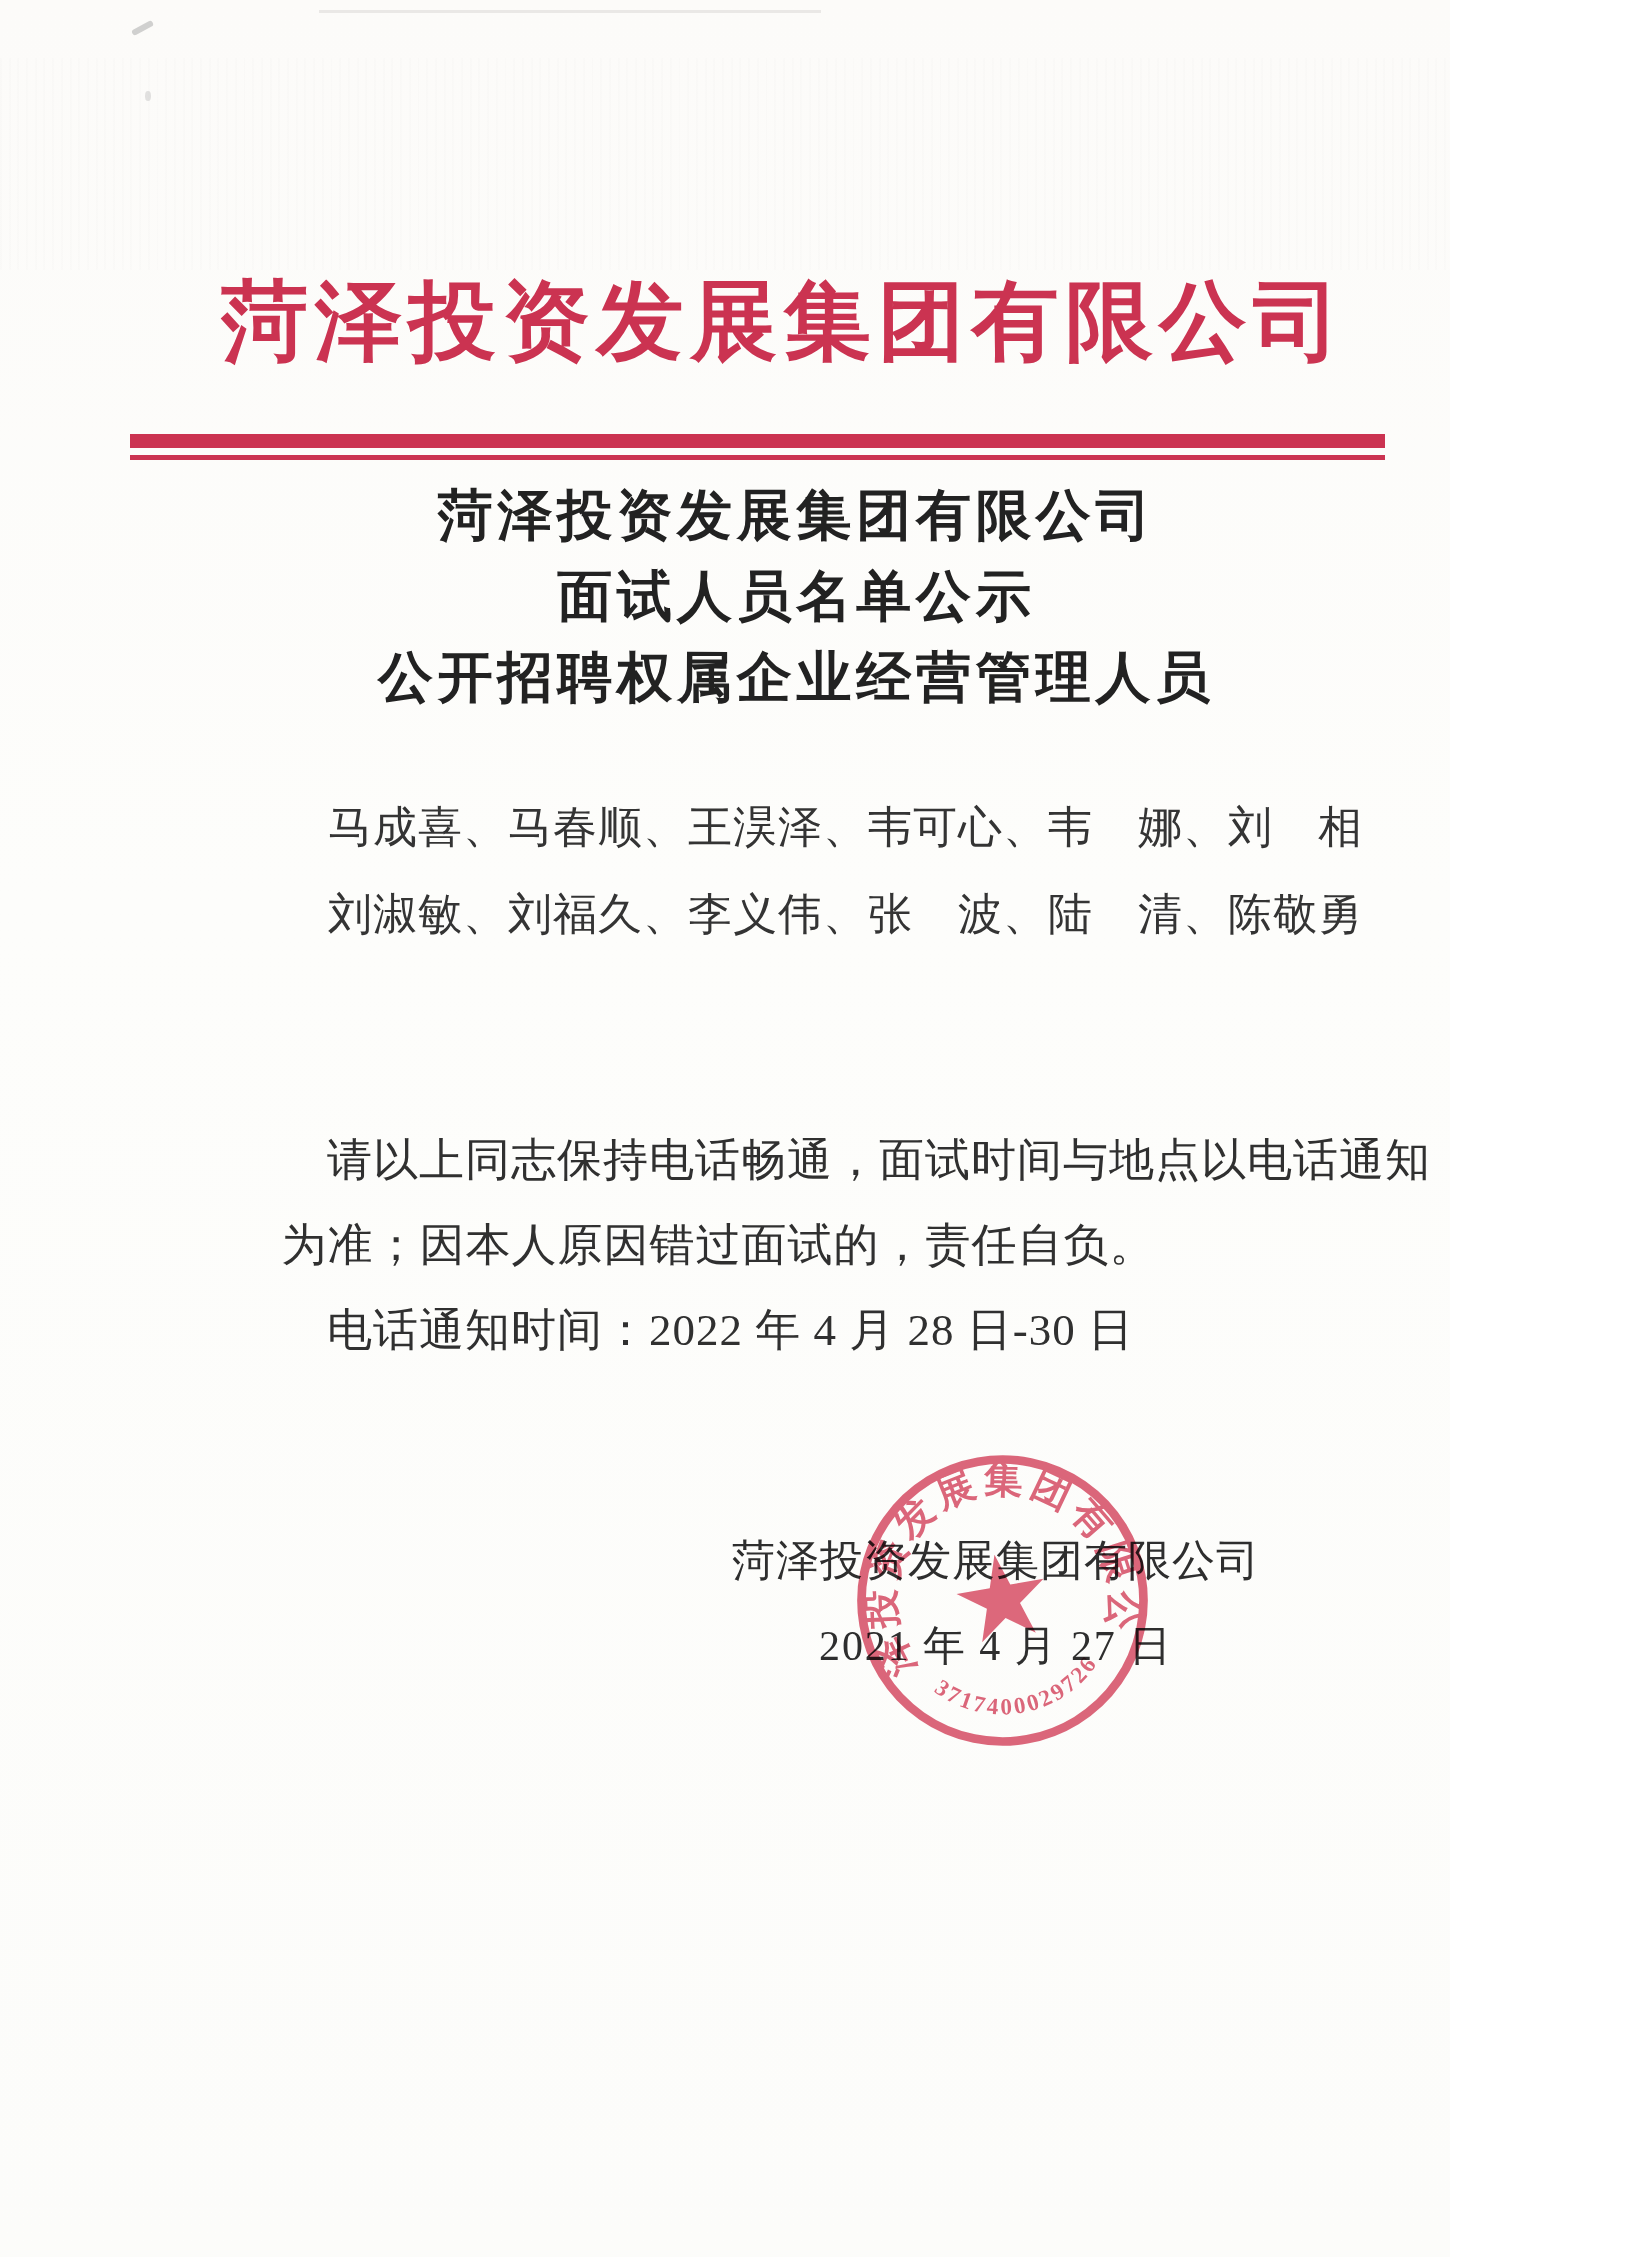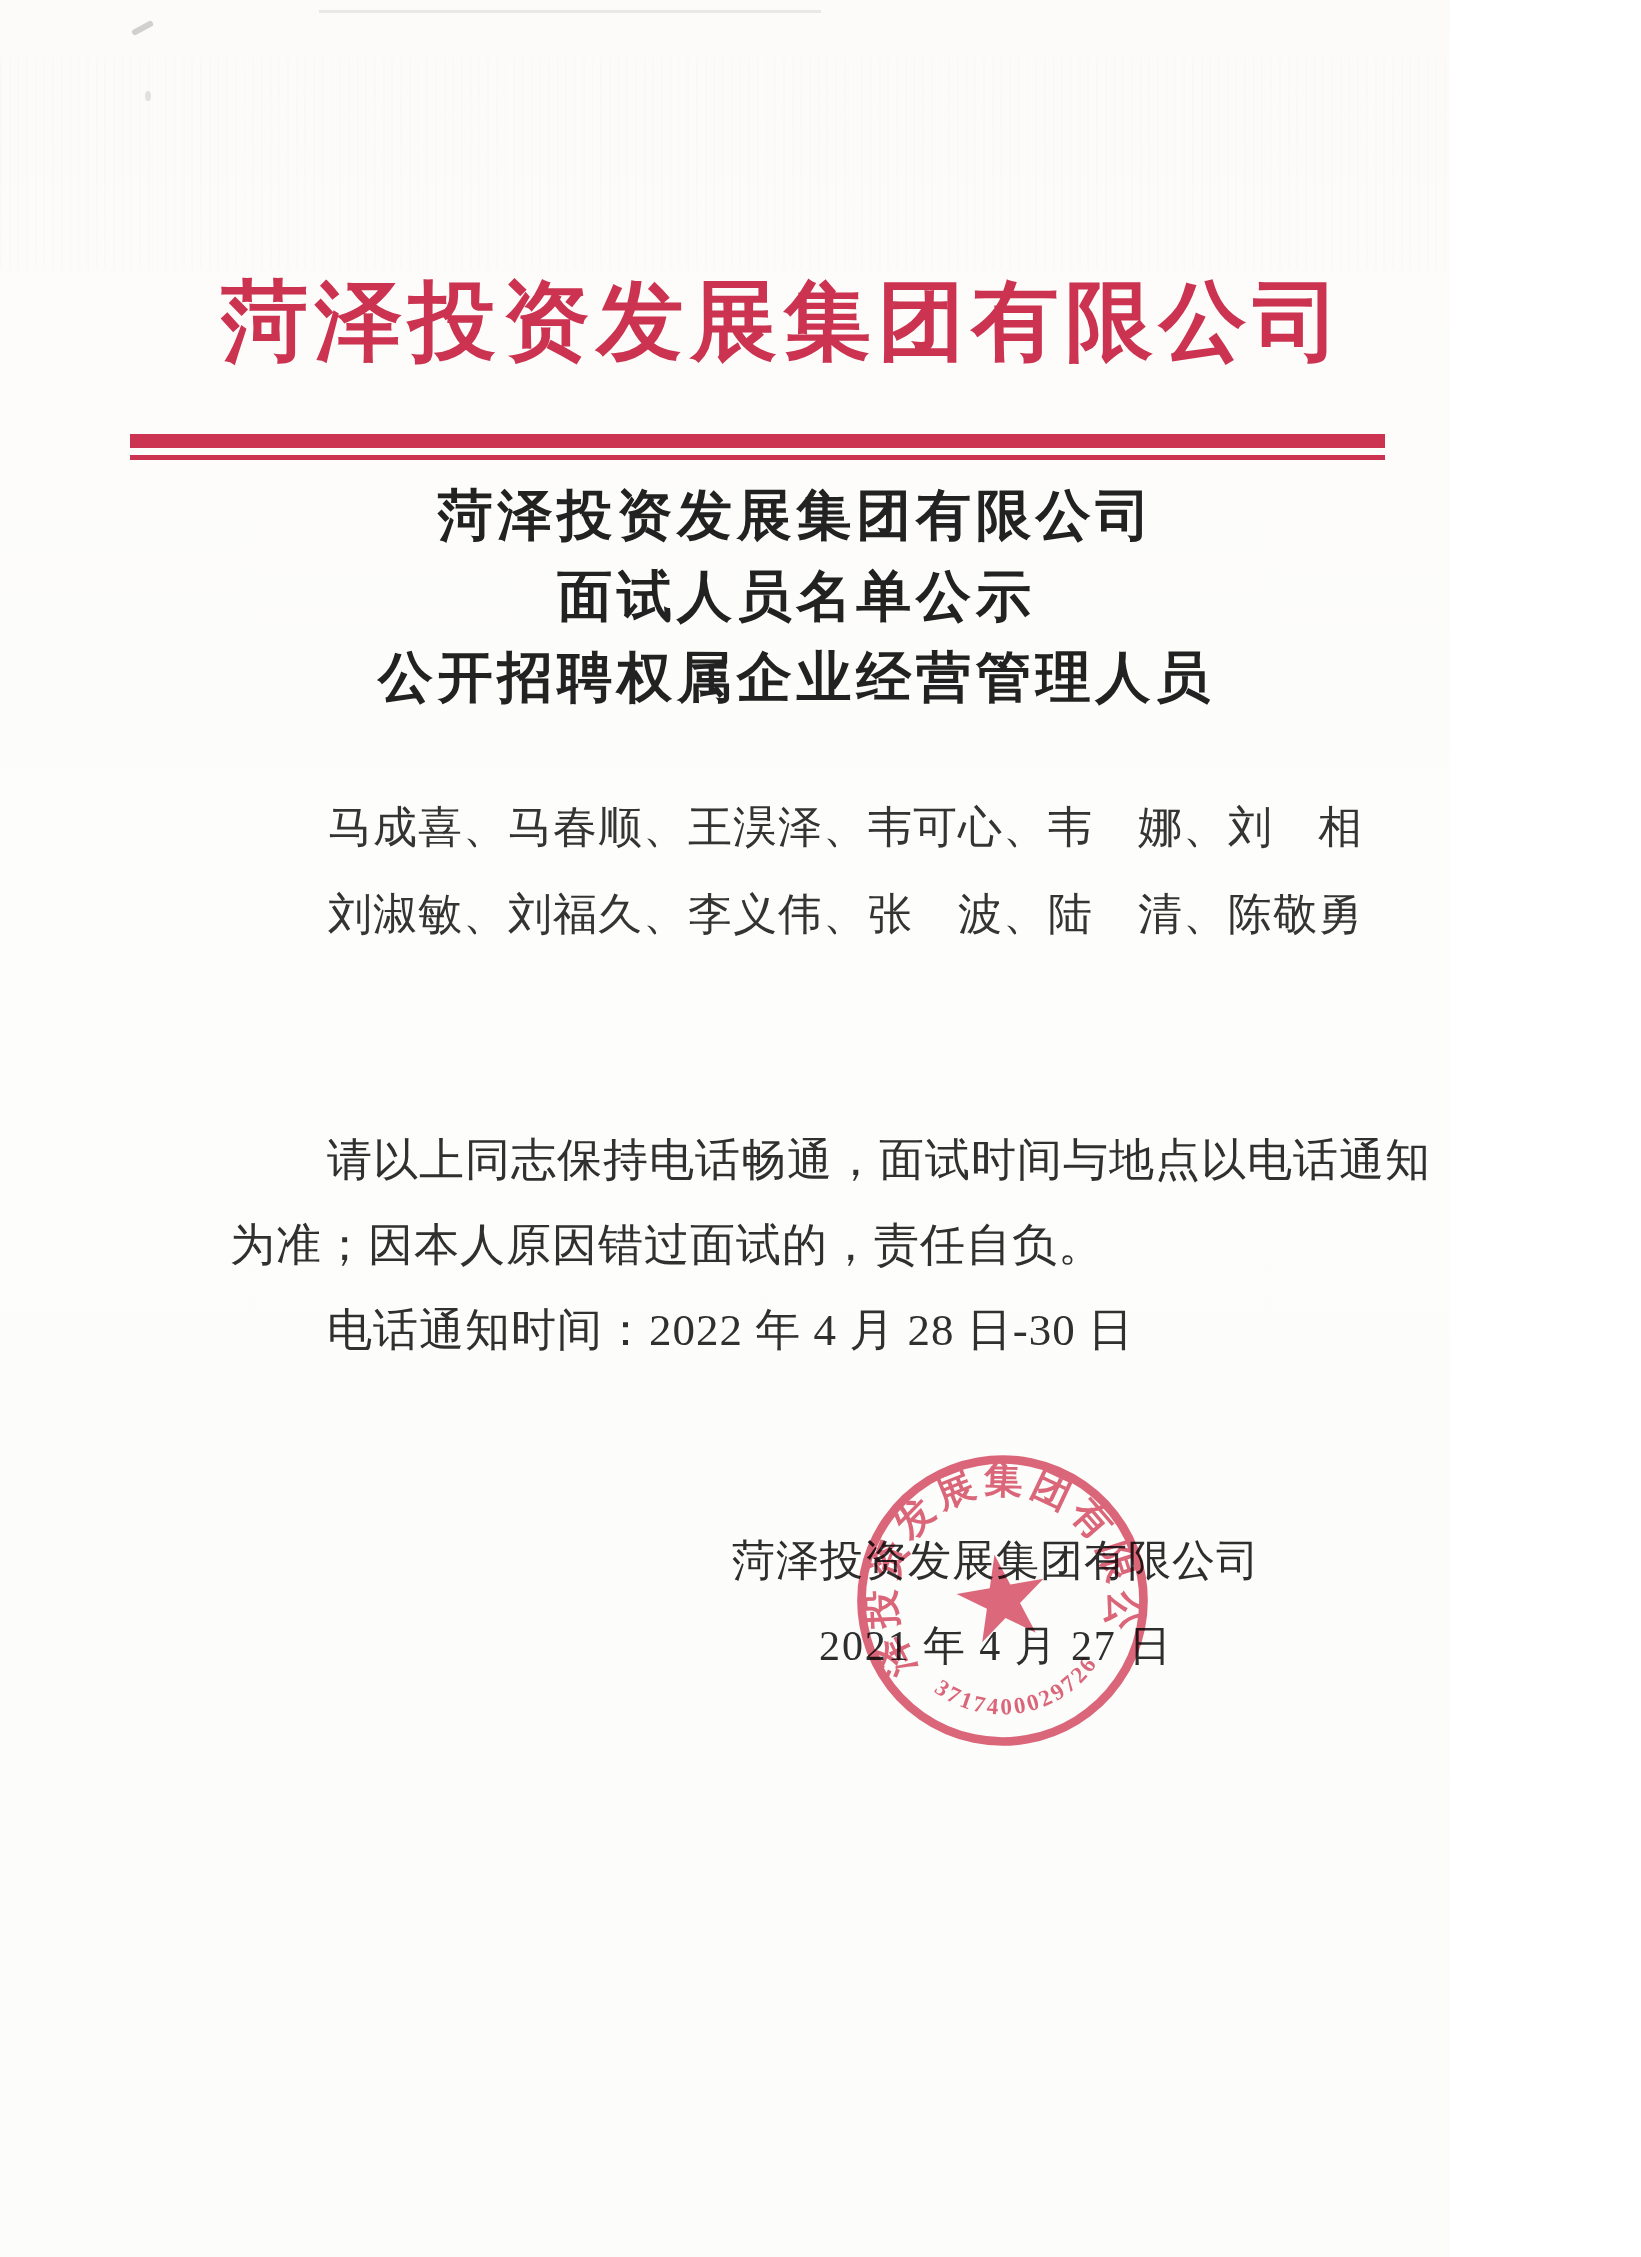--- a/index.html
+++ b/index.html
@@ -37,21 +37,21 @@
   .names{
     position:absolute;top:784px;left:328px;right:222px;
     font-size:44px;line-height:87px;letter-spacing:1px;color:#343434;
     white-space:nowrap;
   }
   .bodytext{
     position:absolute;top:1118px;left:230px;right:243px;
     font-size:45px;line-height:85px;letter-spacing:1px;color:#303030;
   }
   .indent{text-indent:97px;white-space:nowrap;}
-  .noindent{text-indent:0;white-space:nowrap;}
+  .noindent{text-indent:0;white-space:nowrap;text-align:center;}
 
   .signature{
     position:absolute;left:716px;top:1535px;width:560px;
     text-align:center;color:#2e2e2e;z-index:2;
   }
   .sig-company{font-size:43px;letter-spacing:1px;line-height:1.2;white-space:nowrap;}
   .sig-date{margin-top:34px;font-size:42px;letter-spacing:1.9px;line-height:1.2;white-space:nowrap;}
 
   .stamp{
     position:absolute;left:848px;top:1446px;width:309px;height:309px;

